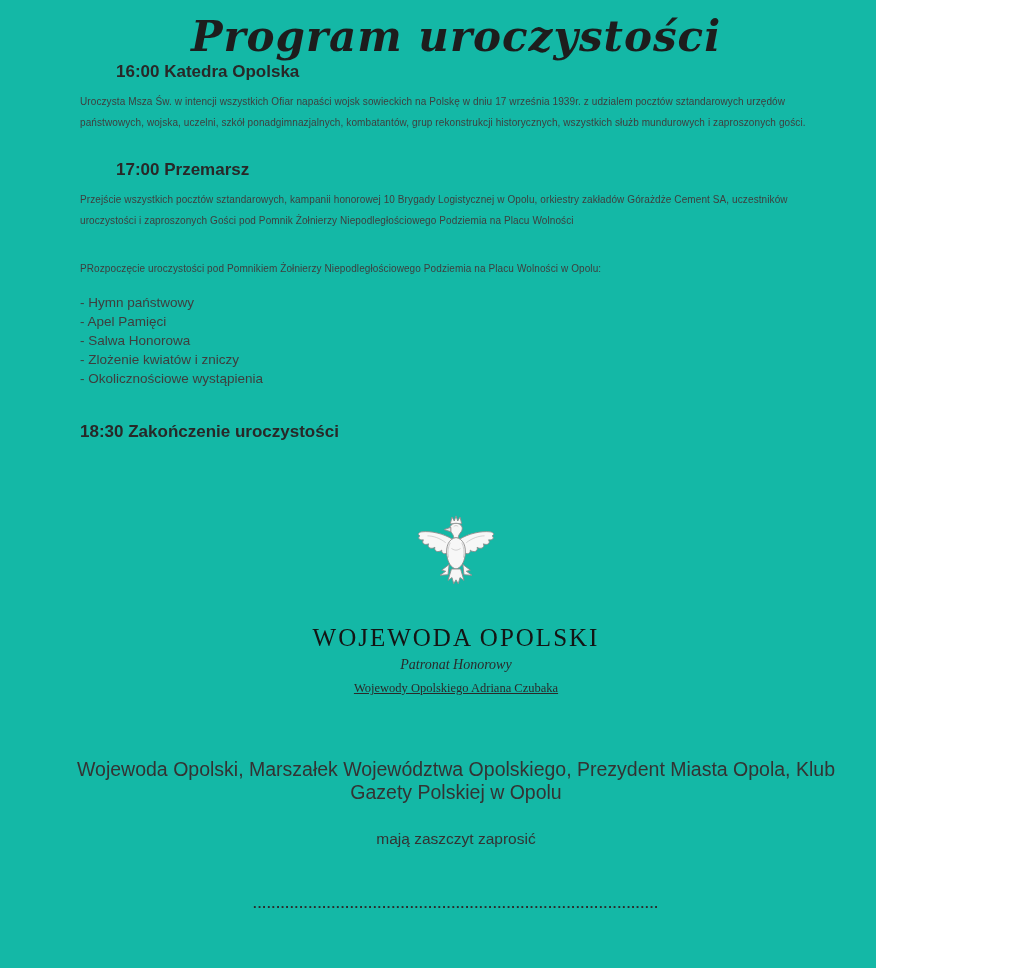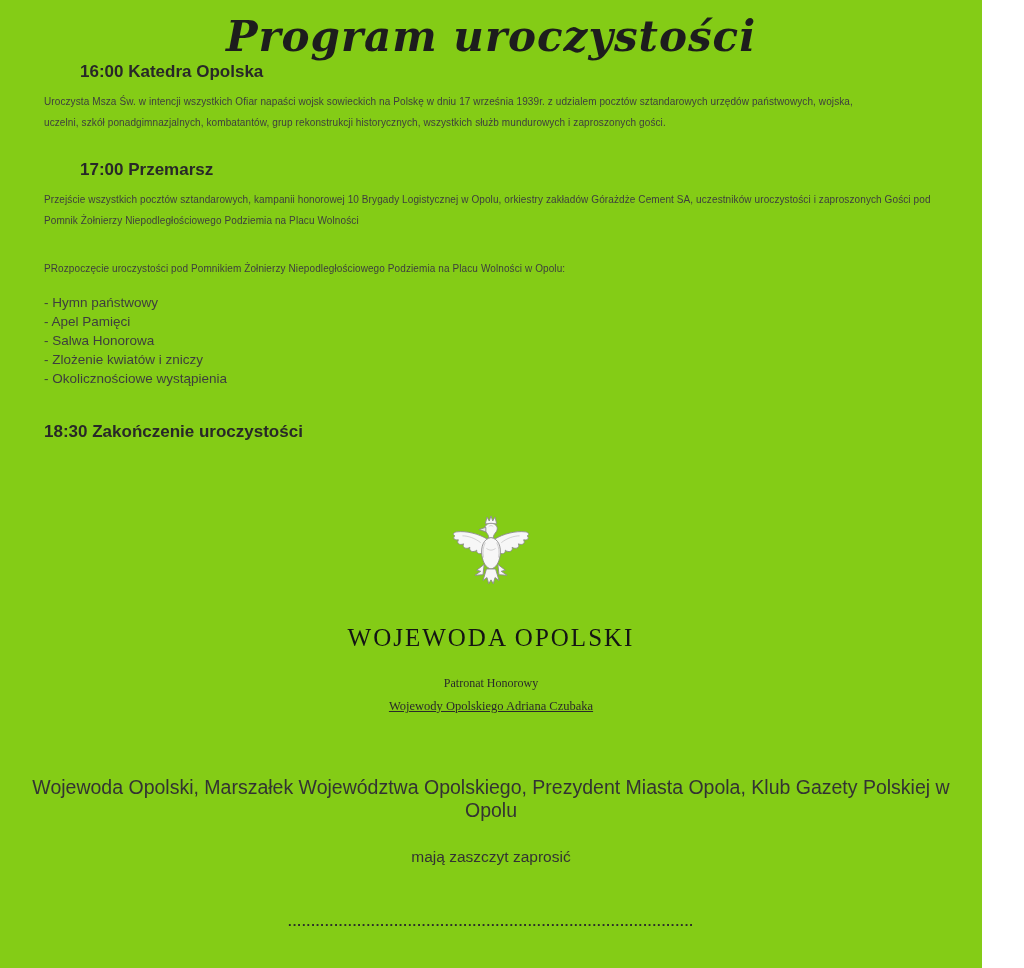--- a/index.html
+++ b/index.html
@@ -4,21 +4,21 @@
 <style>
   * { margin: 0; padding: 0; box-sizing: border-box; }
   html, body { background: #ffffff; }
   body {
     width: 1024px;
     height: 968px;
     font-family: "Liberation Sans", sans-serif;
     color: #3c3c3c;
     overflow: hidden;
   }
-  .page { width: 982px; height: 968px; background: #84cc16; }
+  .page { width: 876px; height: 968px; background: #14b8a6; padding-left: 36px; }
 
   
   .title {
     text-align: center;
     font-family: "DejaVu Serif", serif;
     font-style: italic;
     font-weight: 700;
     font-size: 42px;
     color: #1d1d1d;
     letter-spacing: 1px;
@@ -70,23 +70,24 @@
   .office-name {
     font-family: "Liberation Serif", serif;
     font-size: 25px;
     font-weight: 400;
     letter-spacing: 2px;
     color: #141414;
     margin-top: 20px;
   }
   .patronat-line1 {
     font-family: "Liberation Serif", serif;
-    font-size: 12px;
+    font-size: 14px;
     color: #2a2a2a;
-    margin-top: 24px;
+    margin-top: 5px;
+    font-style: italic;
   }
   .patronat-line2 {
     font-family: "Liberation Serif", serif;
     font-size: 12.5px;
     color: #2a2a2a;
     margin-top: 8px;
     text-decoration: underline;
   }
 
   

